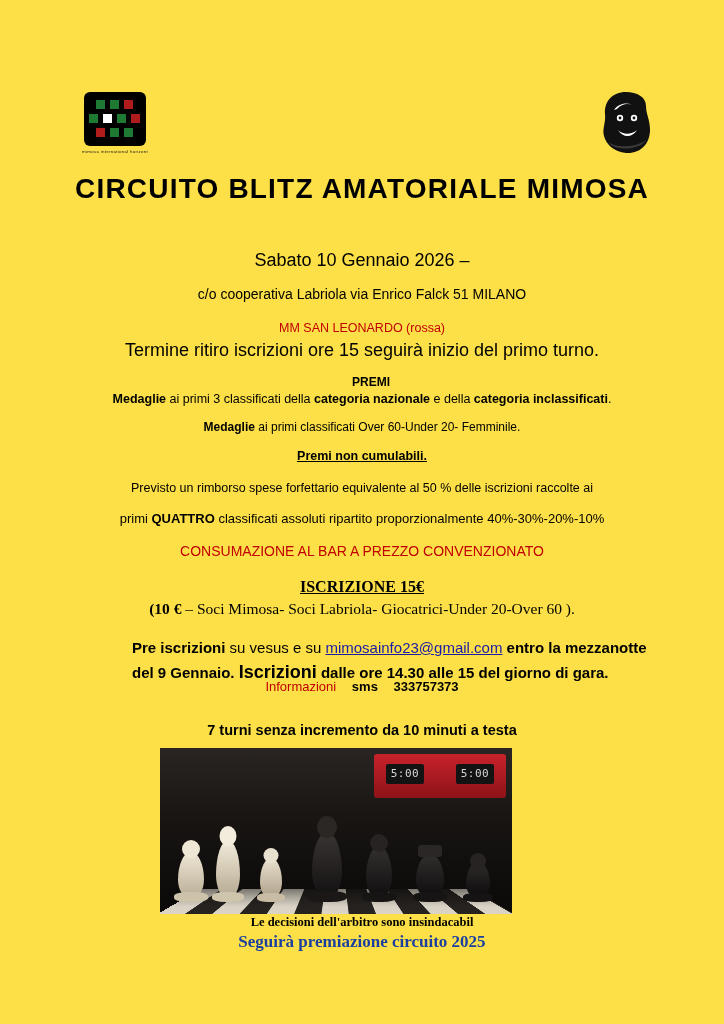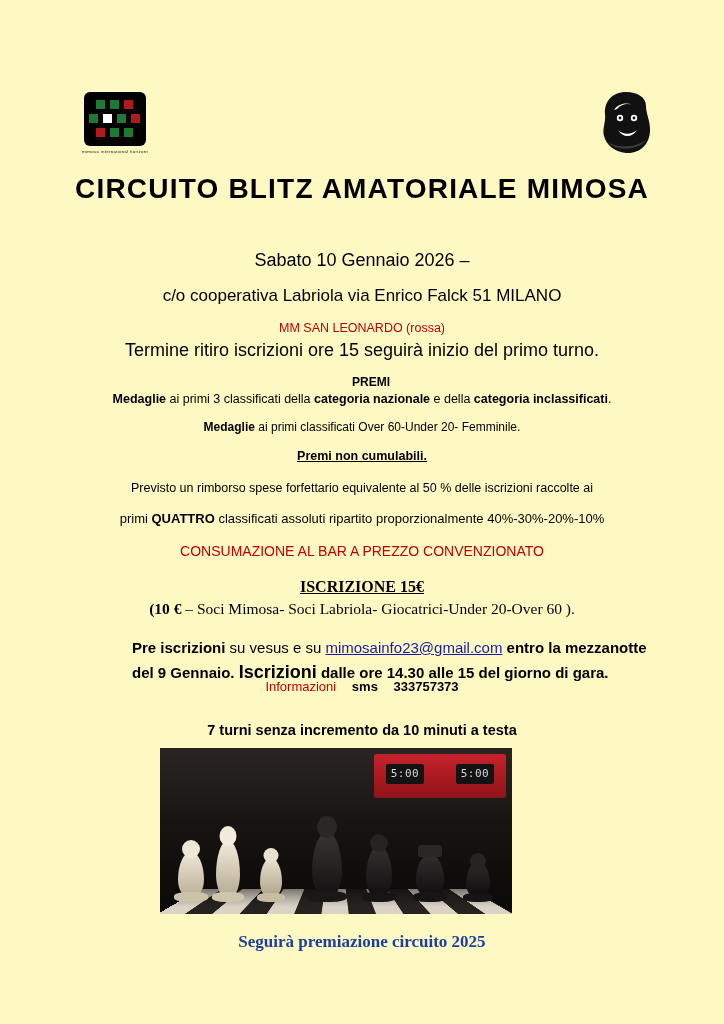--- a/index.html
+++ b/index.html
@@ -12,21 +12,21 @@
     height: 1024px;
     position: relative;
     font-family: "Liberation Sans", sans-serif;
     color: #000000;
     overflow: hidden;
   }
   .page {
     position: relative;
     width: 724px;
     height: 1024px;
-    background: #fef9c3;
+    background: #fde047;
     box-sizing: border-box;
   }
 
   
   .logo-left {
     position: absolute;
     left: 72px;
     top: 92px;
     width: 86px;
     text-align: center;
@@ -85,21 +85,21 @@
     left: 0; right: 0;
     top: 250px;
     text-align: center;
     font-size: 18px;
   }
   .subtitle-2 {
     position: absolute;
     left: 0; right: 0;
     top: 286px;
     text-align: center;
-    font-size: 17px;
+    font-size: 14px;
   }
   .metro {
     position: absolute;
     left: 0; right: 0;
     top: 321px;
     text-align: center;
     font-size: 12.5px;
     color: #c00000;
   }
   .deadline {
@@ -437,15 +437,16 @@
     <div class="pc" style="left:256px; width:28px; height:44px; background:linear-gradient(180deg,#322e2e,#0d0c0c);">
       <div class="head" style="top:-9px; width:24px; height:12px; background:#2a2726; border-radius:3px;"></div>
       <div class="base" style="width:34px; height:10px; background:#171514;"></div>
     </div>
     <div class="pc" style="left:306px; width:24px; height:36px; background:linear-gradient(180deg,#2f2b2b,#0c0b0b);">
       <div class="head" style="top:-9px; width:16px; height:16px; background:#262322;"></div>
       <div class="base" style="width:30px; height:9px; background:#151313;"></div>
     </div>
   </div>
 
+  <div class="caption-1">Le decisioni dell'arbitro sono insindacabil</div>
   <div class="caption-2">Seguirà premiazione circuito 2025</div>
 
 </div>
 
 </body></html>

